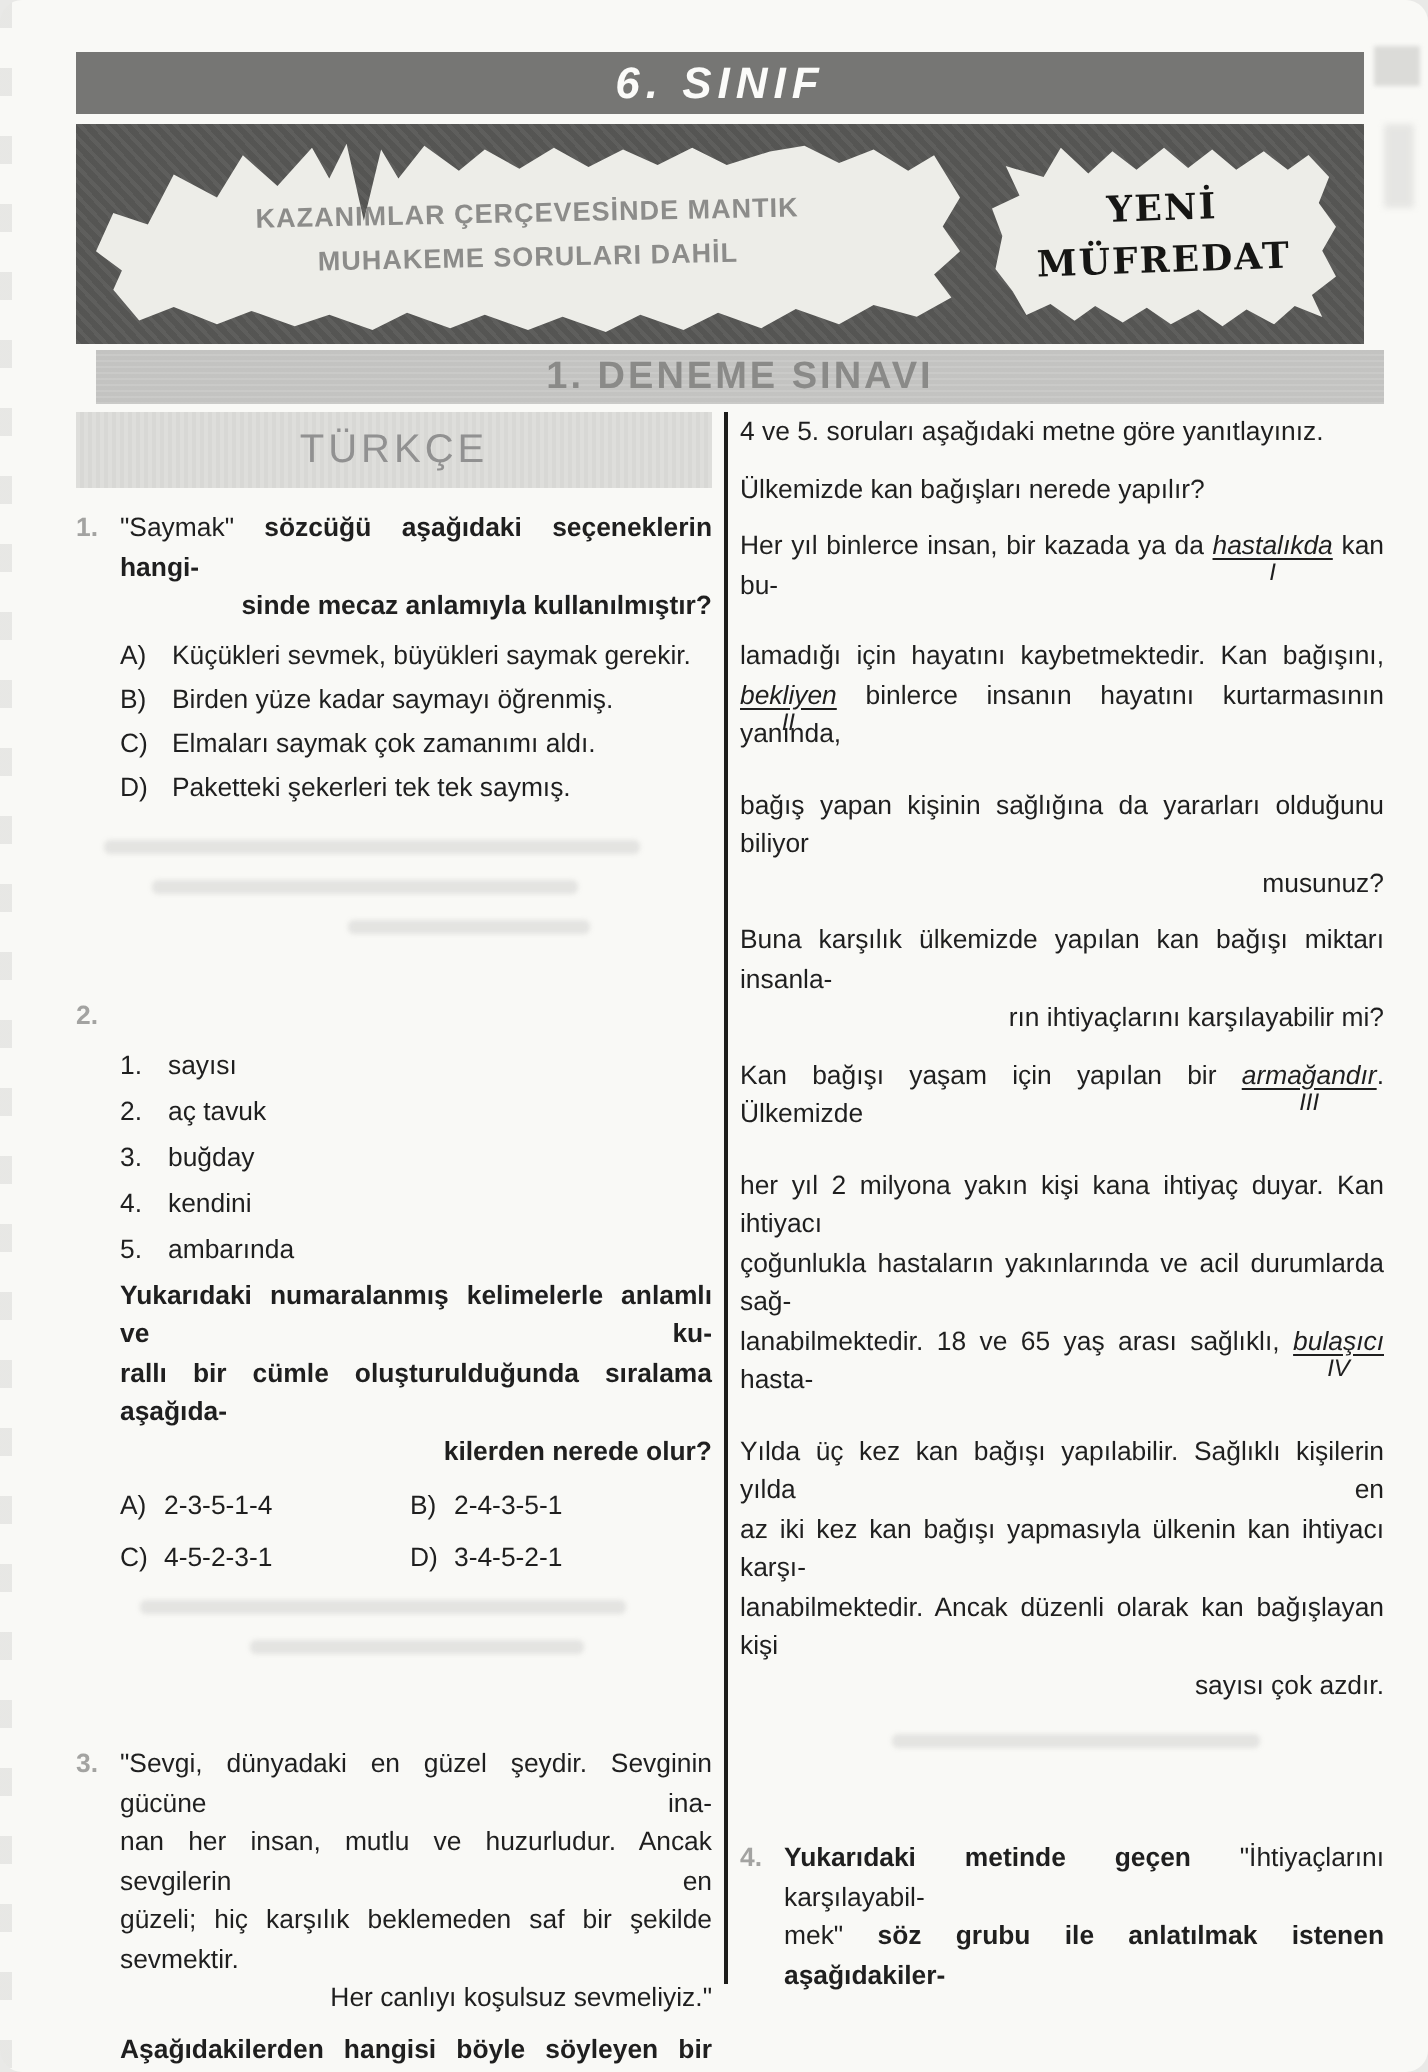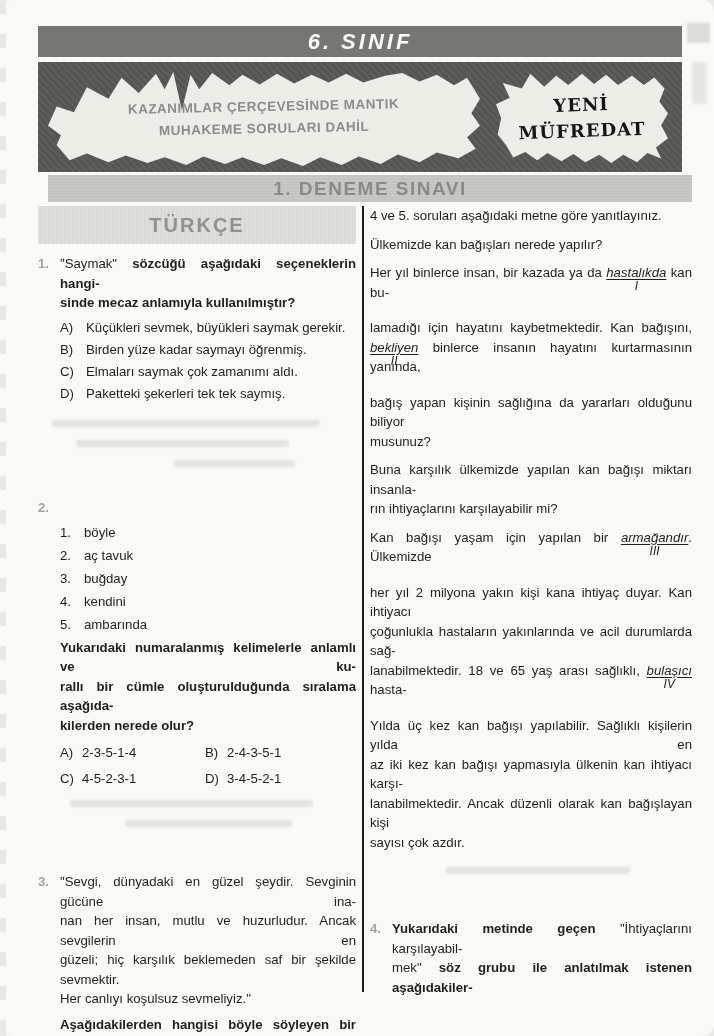--- a/index.html
+++ b/index.html
@@ -30,27 +30,27 @@
   .band3 .t{display:block;text-align:center;line-height:27px;color:#8a8a88;font-weight:bold;
             font-size:19px;letter-spacing:1.5px;}
   
   .columns{margin-left:38px;width:654px;margin-top:4px;display:flex;align-items:flex-start;}
   .col-left{width:318px;flex:none;}
   .divider{width:2px;height:786px;background:#1d1d1b;margin:0 6px;flex:none;}
   .col-right{flex:1;min-width:0;}
   .section-box{height:38px;background:#dcdcd9;
                background-image:repeating-linear-gradient(90deg,rgba(255,255,255,.06) 0 2px,rgba(0,0,0,.02) 2px 4px);
                text-align:center;margin-bottom:10px;}
-  .section-box .t{line-height:38px;color:#919191;font-weight:bold;font-size:20px;letter-spacing:2px;}
+  .section-box .t{line-height:38px;color:#919191;font-weight:normal;font-size:20px;letter-spacing:2px;}
   
   .q{display:flex;align-items:flex-start;}
   .qnum{width:22px;flex:none;font-weight:bold;color:#a3a3a1;}
   .qbody{flex:1;min-width:0;}
   .stem{margin-bottom:5px;}
-  .tl{display:block;}
+  .tl{display:block;text-align:right;}
   .tl.just{text-align:justify;text-align-last:justify;}
   .tl.hasn{margin-bottom:16px;}
   .b{font-weight:bold;}
   .u{text-decoration:underline;text-underline-offset:2px;}
   .nw{position:relative;font-style:italic;}
   .rn{position:absolute;top:calc(100% - 1px);left:50%;transform:translateX(-50%);
       font-size:12px;line-height:14px;color:#1f1f1f;}
   .opts{margin-top:3px;}
   .opt{display:flex;margin-bottom:2.5px;}
   .opt .ok{width:26px;flex:none;}
@@ -155,21 +155,21 @@
         <div class="bl" style="width:70%;margin-left:8%"></div>
         <div class="bl" style="width:40%;margin-left:40%"></div>
       </div>
 
       <div class="q">
         <span class="qnum">2.</span>
         <div class="qbody">
           <div class="items">
             <div class="itm">
                 <span class="ik">1.</span>
-                <span>böyle</span>
+                <span>sayısı</span>
               </div>
             <div class="itm">
                 <span class="ik">2.</span>
                 <span>aç tavuk</span>
               </div>
             <div class="itm">
                 <span class="ik">3.</span>
                 <span>buğday</span>
               </div>
             <div class="itm">

